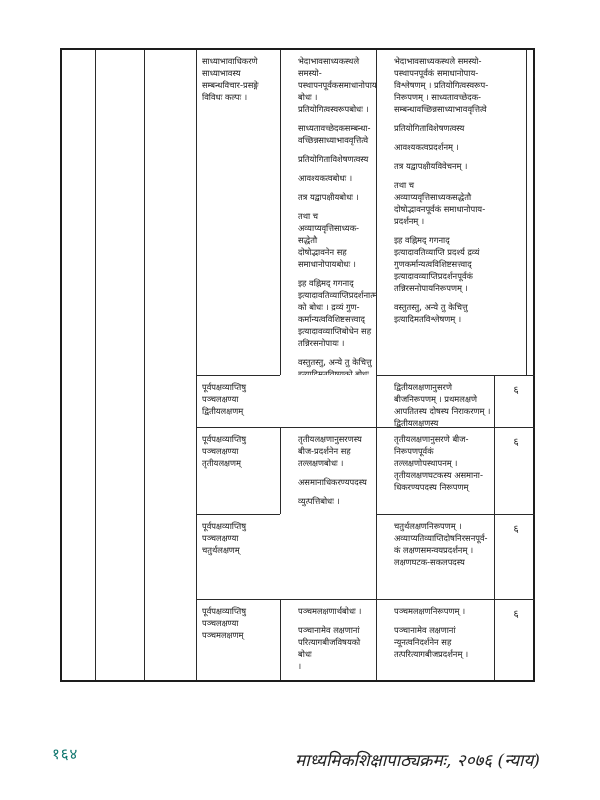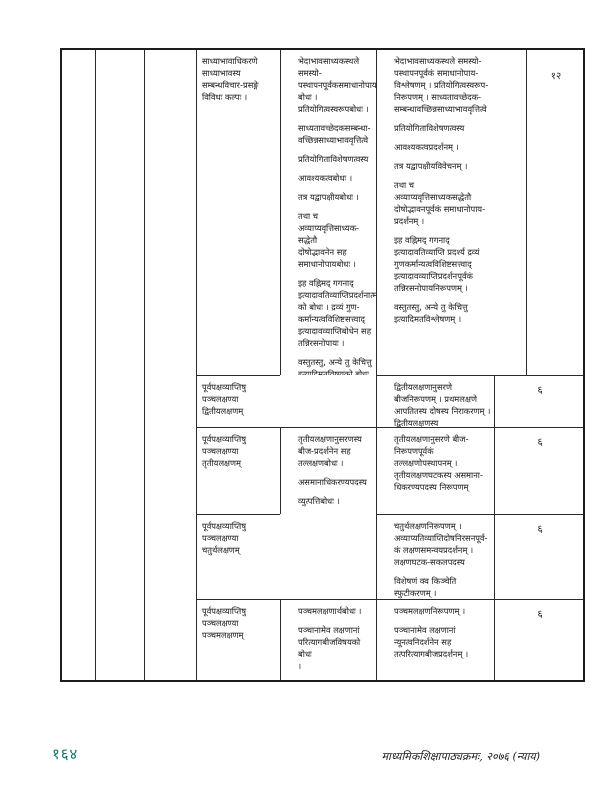--- a/index.html
+++ b/index.html
@@ -2,21 +2,21 @@
 <html><head>
 <meta charset="utf-8">
 <style>
   html,body{margin:0;padding:0;}
   body{
     width:600px;height:800px;background:#ffffff;position:relative;
     font-family:"DejaVu Sans",sans-serif;color:#1b1b1b;overflow:hidden;
   }
   .page{position:absolute;inset:0;background:#ffffff;}
   .doc-table{
-    position:absolute;left:60px;top:48px;width:525px;height:634px;
+    position:absolute;left:60px;top:48px;width:475px;height:634px;
     display:grid;
     grid-template-columns:33px 49px 52px 84px 96px 118px 1fr;
     grid-template-rows:325px 52px 87px 85px 1fr;
     border:2px solid #1d1d1d;
     box-sizing:border-box;
     background:#ffffff;
   }
   .tcell{
     box-sizing:border-box;overflow:hidden;
     border-left:1px solid #2b2b2b;border-top:1px solid #2b2b2b;
@@ -33,21 +33,21 @@
   .para{white-space:pre-line;margin:0 0 7px 12px;}
   .hours{
     text-align:center;font-size:10px;padding-top:8px;color:#222;
   }
   .hours.first{padding-top:20px;margin-left:32px;}
   .footer-left{
     position:absolute;left:52px;top:743px;font-size:15px;color:#0f766e;
     letter-spacing:1px;
   }
   .footer-right{
-    position:absolute;right:60px;top:748px;font-size:11px;color:#222;
+    position:absolute;right:60px;top:748px;font-size:17px;color:#222;
     font-family:"DejaVu Serif",serif;font-style:italic;
   }
 </style>
 </head>
 <body>
 
 <div class="page">
 
   <div class="doc-table">
 
@@ -136,22 +136,20 @@
     <div class="tcell c7 r3 hours">६</div>
 
     <div class="tcell c4 r4 pre">पूर्वपक्षव्याप्तिषु
 पञ्चलक्षण्या
 चतुर्थलक्षणम्</div>
     <div class="tcell c6 r4">
         <div class="para">चतुर्थलक्षणनिरूपणम् ।
 अव्याप्यतिव्याप्तिदोषनिरसनपूर्व-
 कं लक्षणसमन्वयप्रदर्शनम् ।
 लक्षणघटक-सकलपदस्य</div>
-        <div class="para">विशेषणं क्व किञ्चेति
-स्फुटीकरणम् ।</div>
       </div>
     <div class="tcell c7 r4 hours">६</div>
 
     <div class="tcell c4 r5 pre">पूर्वपक्षव्याप्तिषु
 पञ्चलक्षण्या
 पञ्चमलक्षणम्</div>
     <div class="tcell c5 r5">
         <div class="para">पञ्चमलक्षणार्थबोधः ।</div>
         <div class="para">पञ्चानामेव लक्षणानां
 परित्यागबीजविषयको बोधः

